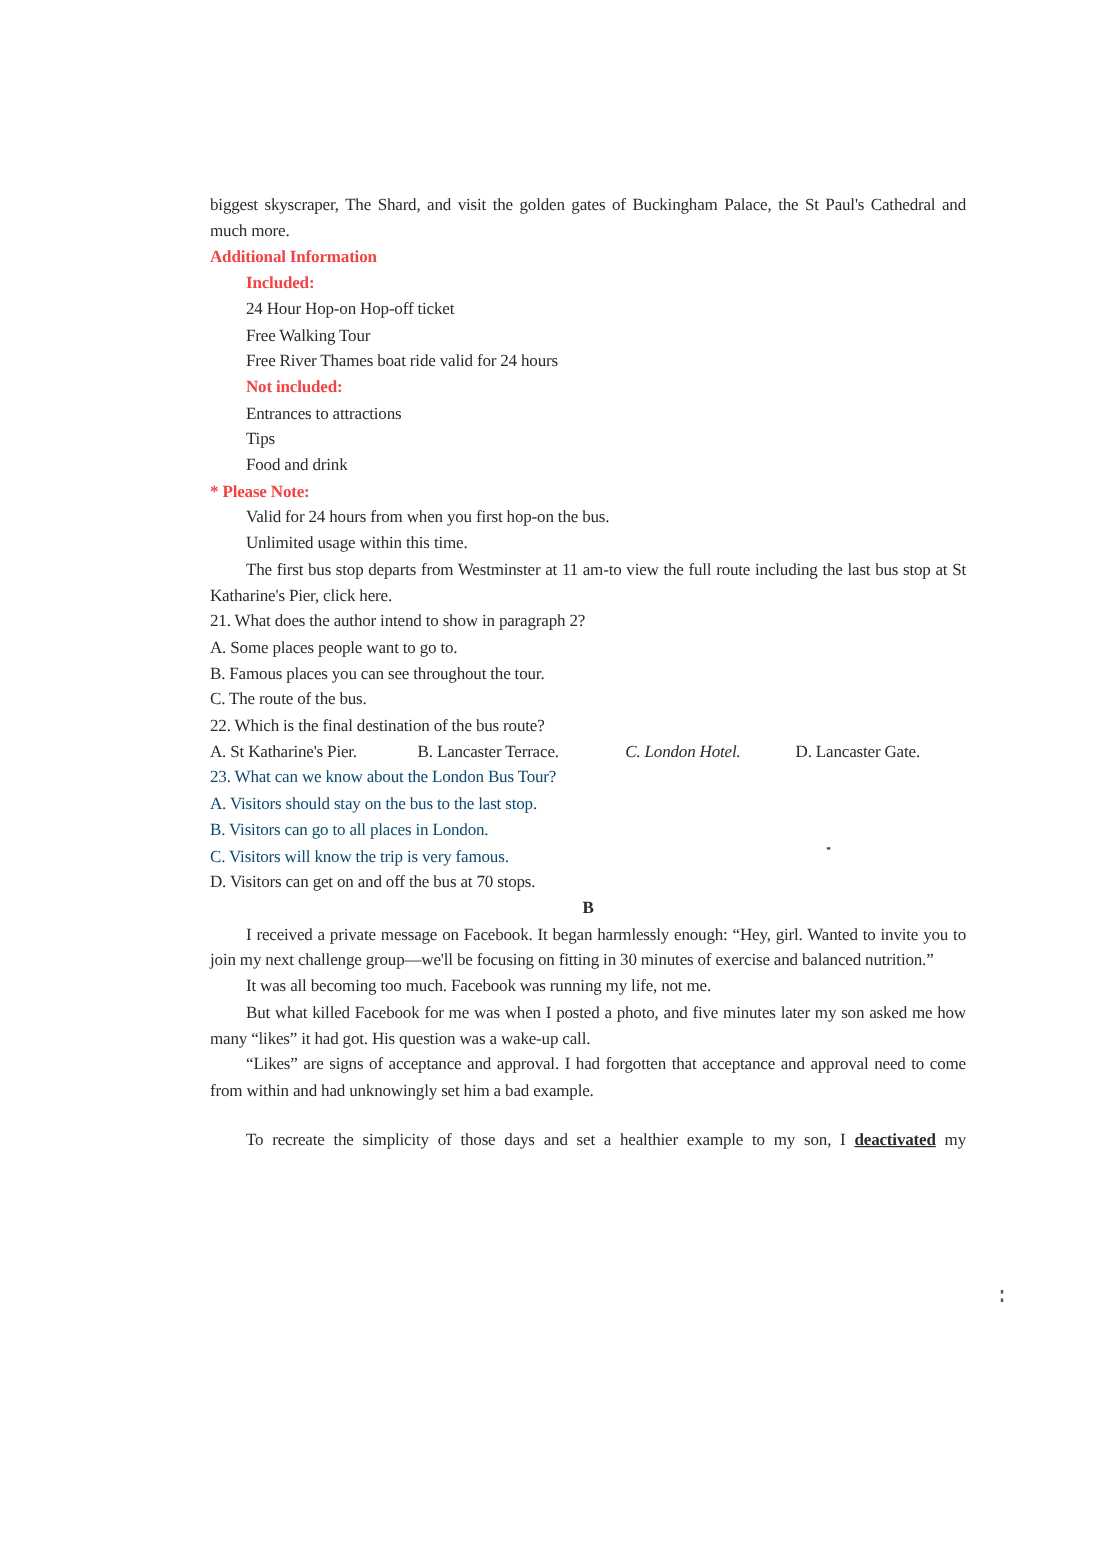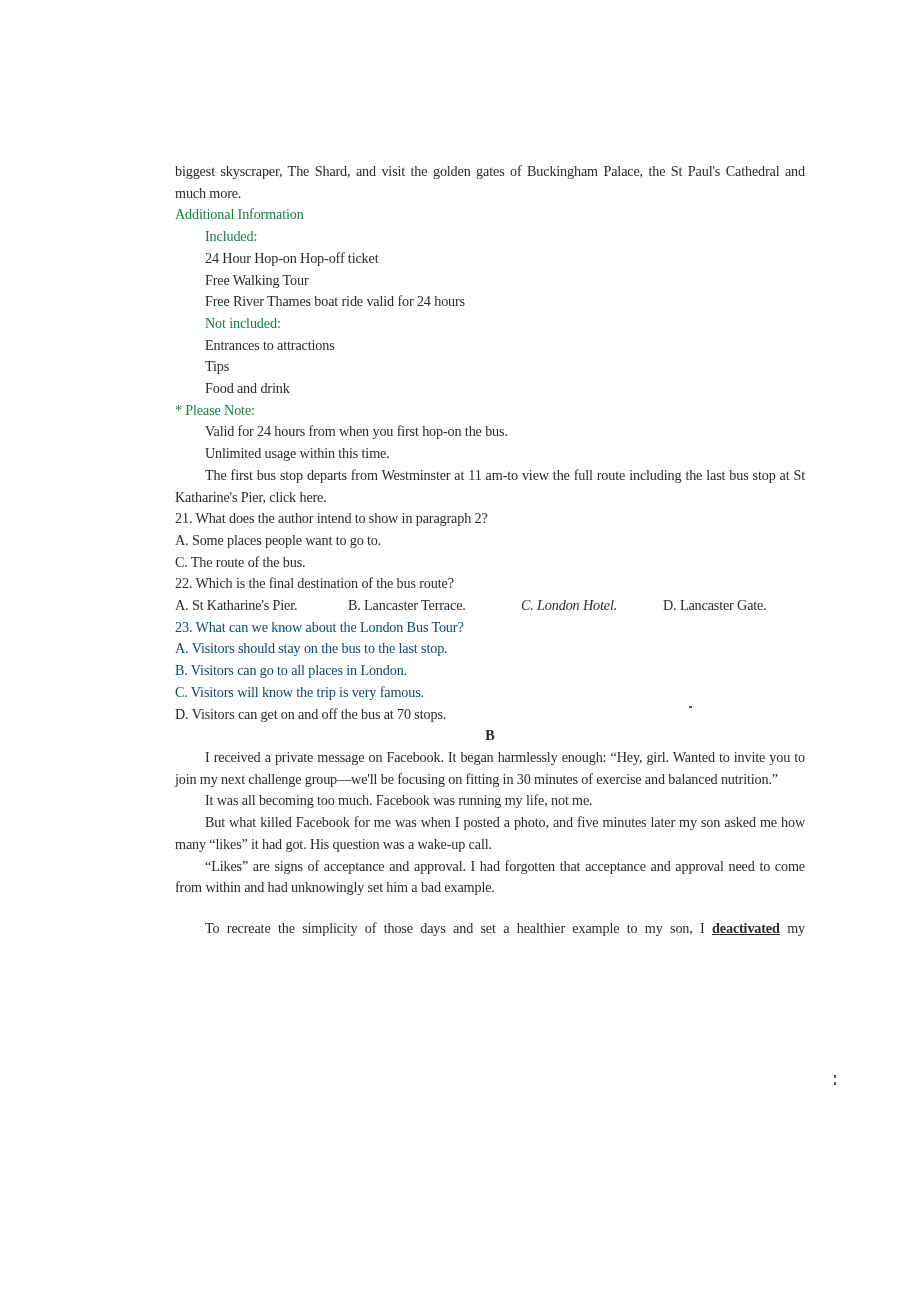--- a/index.html
+++ b/index.html
@@ -29,21 +29,21 @@
     white-space: nowrap;
   }
   .para {
     display: block;
     text-align: justify;
     text-align-last: left;
     font-family: Liberation Serif, serif;
   }
   .indent { text-indent: 30px; }
   .sub { padding-left: 30px; }
-  .bold { font-weight: normal; color: #15803d; }
+  .bold { font-weight: bold; color: #ef4444; }
   .faded { color: #0c4a6e; }
   .center { text-align: center; font-weight: bold; }
   .options-row {
     display: flex;
     white-space: nowrap;
   }
   .options-row span:nth-child(1) { width: 173px; }
   .options-row span:nth-child(2) { width: 173px; }
   .options-row span:nth-child(3) { width: 142px; font-style: italic; }
   .underline { text-decoration: underline; font-weight: bold; }
@@ -72,20 +72,21 @@
   <div class="line sub">Tips</div>
   <div class="line sub">Food and drink</div>
 
   <div class="line bold">* Please Note:</div>
   <div class="line sub">Valid for 24 hours from when you first hop-on the bus.</div>
   <div class="line sub">Unlimited usage within this time.</div>
   <div class="para indent">The first bus stop departs from Westminster at 11 am-to view the full route including the last bus stop at St Katharine's Pier, click here.</div>
 
   <div class="line">21. What does the author intend to show in paragraph 2?</div>
   <div class="line">A. Some places people want to go to.</div>
+  <div class="line">B. Famous places you can see throughout the tour.</div>
   <div class="line">C. The route of the bus.</div>
 
   <div class="line">22. Which is the final destination of the bus route?</div>
   <div class="options-row">
     <span>A. St Katharine's Pier.</span>
     <span>B. Lancaster Terrace.</span>
     <span>C. London Hotel.</span>
     <span>D. Lancaster Gate.</span>
   </div>
 

